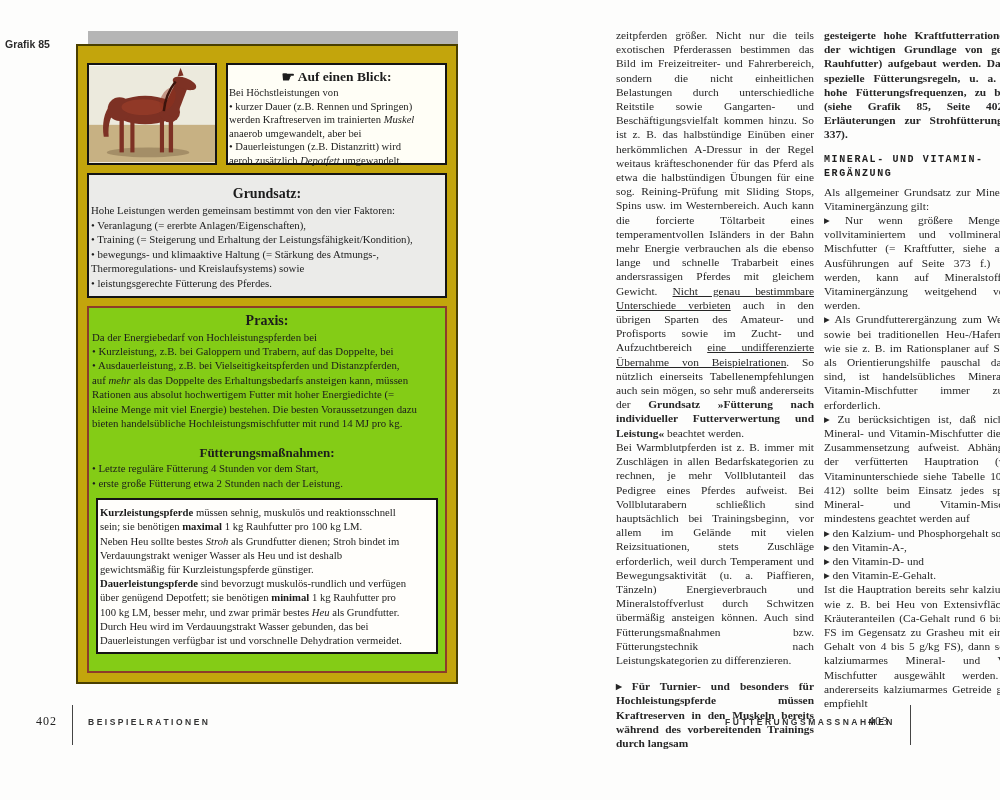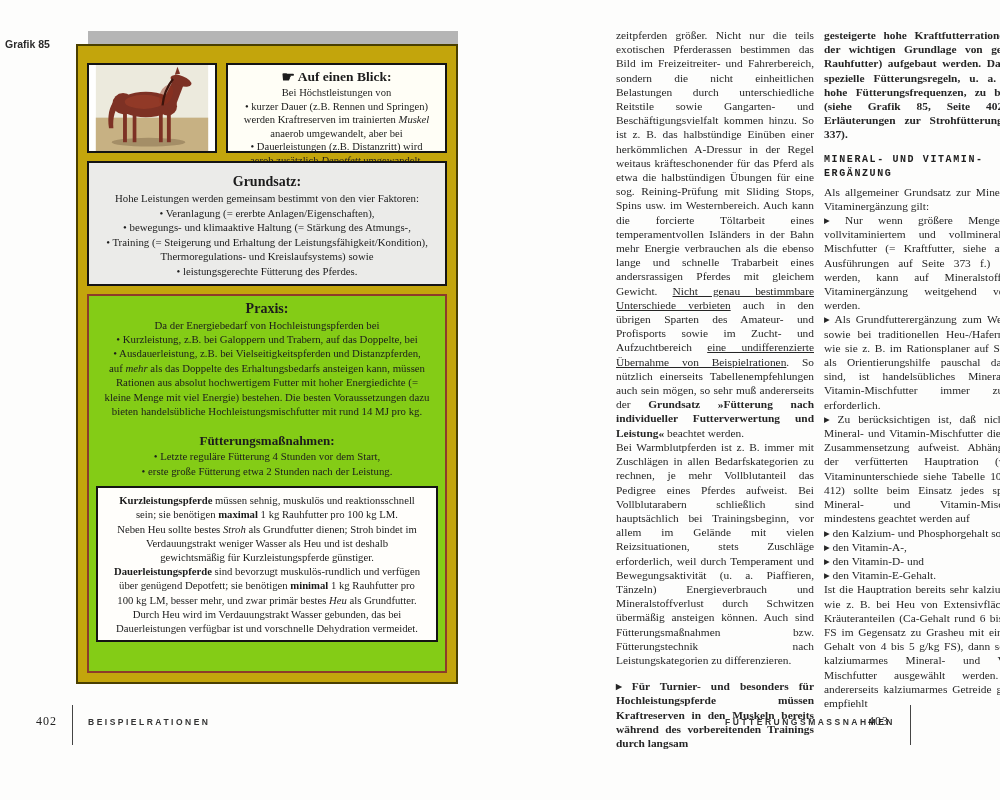--- a/index.html
+++ b/index.html
@@ -9,28 +9,28 @@
   
   .corner-label{position:absolute;left:5px;top:38px;font-family:"Liberation Sans",sans-serif;
        font-size:10.5px;font-weight:bold;color:#2b2b2b;}
   .shadow-strip{position:absolute;left:88px;top:31px;width:370px;height:18px;background:#b5b5b5;}
   .gbox{position:absolute;left:76px;top:44px;width:382px;height:640px;box-sizing:border-box;
        background:#c3a50c;border:2px solid #4a3f00;padding:9px;display:flex;flex-direction:column;}
   .tbox{box-sizing:border-box;border:2px solid #141414;background:#f8f3d2;
        text-align:center;padding:7px 2px 5px;}
   .g-title{font-size:15px;font-weight:bold;line-height:18px;}
   .g-sub{font-size:12.5px;line-height:16px;color:#232a6e;font-weight:bold;}
-  .row2{display:flex;gap:9px;margin-top:8px;height:90px;}
+  .row2{display:flex;gap:9px;margin-top:8px;height:102px;}
   .horse-box{width:130px;box-sizing:border-box;border:2px solid #141414;background:#fff;overflow:hidden;}
   .horse-box svg{display:block;width:100%;height:100%;}
   .glance-box{flex:1;box-sizing:border-box;border:2px solid #141414;background:#fffef6;
        text-align:center;padding:3px 1px;}
   .g-head{font-size:13.5px;font-weight:bold;line-height:17px;}
   .hand{font-size:15px;vertical-align:-1px;}
-  .lines .ln{white-space:nowrap;text-align:center;}
+  .lines .ln{white-space:nowrap;text-align:left;}
   .glance-box .ln{font-size:10.6px;line-height:13.6px;}
   .gsbox{box-sizing:border-box;border:2px solid #141414;background:#ebebe9;
        margin-top:8px;text-align:center;padding:10px 2px 5px;}
   .g-head2{font-size:14px;font-weight:bold;line-height:18px;text-align:center;}
   .gsbox .ln{font-size:10.8px;line-height:14.6px;}
   .pxbox{box-sizing:border-box;border:2px solid #8d3b2a;background:#84cc16;
        margin-top:8px;flex:1;padding:4px 3px 6px;text-align:center;}
   .pxbox .ln{font-size:10.8px;line-height:14.4px;}
   .g-head3{font-size:13px;font-weight:bold;line-height:16px;margin-top:15px;}
   .dtbox{box-sizing:border-box;border:2px solid #141414;background:#fffefb;
@@ -113,22 +113,22 @@
           <div class="ln"><span>aerob zusätzlich </span><span class="i">Depotfett</span><span> umgewandelt.</span></div>
         </div>
     </div>
   </div>
 
   <div class="gsbox">
     <div class="g-head2">Grundsatz:</div>
     <div class="lines">
         <div class="ln"><span>Hohe Leistungen werden gemeinsam bestimmt von den vier Faktoren:</span></div>
         <div class="ln"><span>• Veranlagung (= ererbte Anlagen/Eigenschaften),</span></div>
+        <div class="ln"><span>• Training (= Steigerung und Erhaltung der Leistungsfähigkeit/Kondition),</span></div>
         <div class="ln"><span>• bewegungs- und klimaaktive Haltung (= Stärkung des Atmungs-,</span></div>
-        <div class="ln"><span>• Training (= Steigerung und Erhaltung der Leistungsfähigkeit/Kondition),</span></div>
         <div class="ln"><span>Thermoregulations- und Kreislaufsystems) sowie</span></div>
         <div class="ln"><span>• leistungsgerechte Fütterung des Pferdes.</span></div>
       </div>
   </div>
 
   <div class="pxbox">
     <div class="g-head2">Praxis:</div>
     <div class="lines">
         <div class="ln"><span>Da der Energiebedarf von Hochleistungspferden bei</span></div>
         <div class="ln"><span>• Kurzleistung, z.B. bei Galoppern und Trabern, auf das Doppelte, bei</span></div>

